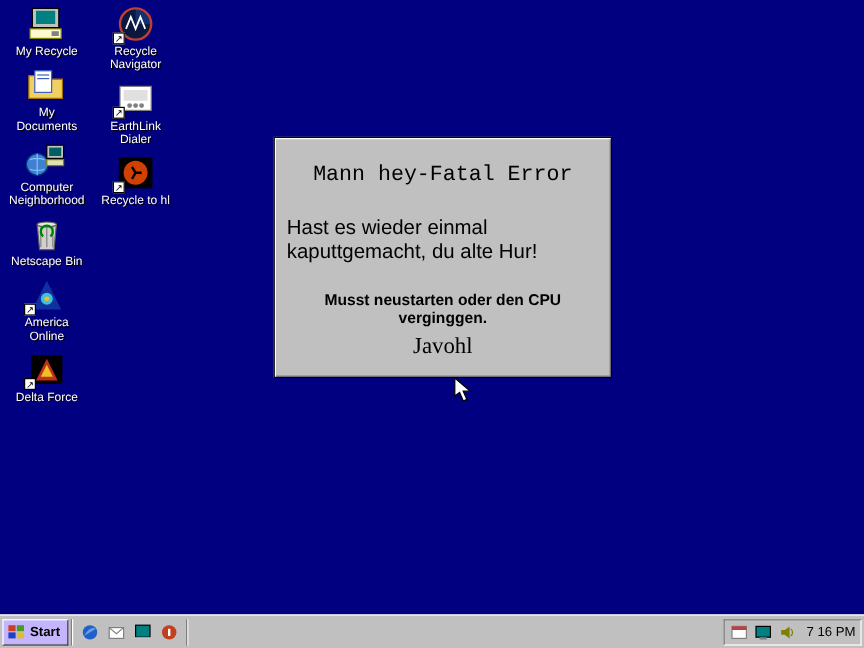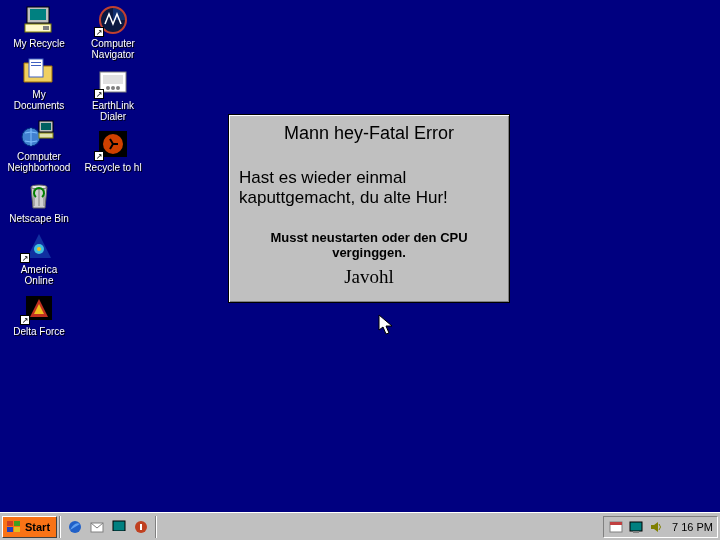--- a/index.html
+++ b/index.html
@@ -6,29 +6,29 @@
 html,body{width:720px;height:540px;overflow:hidden;font-family:"MS Sans Serif",Tahoma,Arial,sans-serif;font-size:11px}
 .desktop{position:relative;width:720px;height:540px;background:#000080}
 .icons{position:absolute;top:4px;left:6px;display:flex;gap:8px}
 .col{display:flex;flex-direction:column;gap:6px;width:66px}
 .ico{display:flex;flex-direction:column;align-items:center;cursor:pointer}
 .ico-pic{width:36px;height:32px;position:relative;display:flex;align-items:center;justify-content:center}
 .ico-lbl{color:#fff;font-size:10px;text-align:center;line-height:11px;margin-top:2px;text-shadow:1px 1px 0 #000}
 .shortcut{position:absolute;bottom:-1px;left:-1px;width:10px;height:10px;background:#fff;border:1px solid #000;display:flex;align-items:center;justify-content:center;font-size:8px;color:#000}
 
 .dlg{position:absolute;left:228px;top:114px;width:282px;background:#c0c0c0;border:1px solid #000;box-shadow:1px 1px 0 #fff inset,-1px -1px 0 #808080 inset}
-.dlg-t{font-family:Liberation Sans, sans-serif;font-size:18px;text-align:center;padding:8px 0 6px;border-bottom:none}
+.dlg-t{font-family:Liberation Mono, monospace;font-size:18px;text-align:center;padding:21px 0 6px;border-bottom:none}
 .dlg-m{font-family:Arial;font-size:17px;text-align:left;padding:18px 10px 4px;line-height:20px}
 .dlg-s{font-family:Arial;font-size:13px;font-weight:bold;text-align:center;padding:18px 18px 2px;line-height:15px}
 .dlg-b{font-family:"Times New Roman",serif;font-size:19px;text-align:center;padding:4px 0 14px}
 
 .cursor{position:absolute;left:378px;top:314px;width:18px;height:22px;pointer-events:none;z-index:50}
 
 .taskbar{position:absolute;bottom:0;left:0;right:0;height:28px;background:#c0c0c0;border-top:1px solid #fff;display:flex;align-items:center;padding:2px 2px}
-.start{height:22px;padding:1px 6px 1px 3px;border:1px solid #fff;border-right-color:#404040;border-bottom-color:#404040;background:#f97316;display:flex;align-items:center;gap:3px;font-weight:bold;font-size:11px;cursor:pointer}
+.start{height:22px;padding:1px 6px 1px 3px;border:1px solid #fff;border-right-color:#404040;border-bottom-color:#404040;background:#c4b5fd;display:flex;align-items:center;gap:3px;font-weight:bold;font-size:11px;cursor:pointer}
 .start-flag{width:16px;height:14px;position:relative}
 .sep{width:2px;height:22px;margin:0 2px;border-left:1px solid #808080;border-right:1px solid #fff}
 .ql{display:flex;gap:2px;padding:0 2px}
 .ql-i{width:20px;height:20px;display:flex;align-items:center;justify-content:center;cursor:pointer}
 .tray{margin-left:auto;height:22px;border:1px solid #808080;border-right-color:#fff;border-bottom-color:#fff;display:flex;align-items:center;padding:0 4px;gap:4px}
 .tray-i{width:16px;height:16px;display:flex;align-items:center;justify-content:center}
 .clock{font-size:11px;padding-left:4px}
 </style>
 </head>
 <body>
@@ -110,21 +110,21 @@
       <div class="ico">
         <div class="ico-pic">
             <svg width="36" height="32">
               <circle cx="18" cy="16" r="13" fill="#0a1840"></circle>
               <path d="M18 3 A13 13 0 0 1 31 16 L18 16 Z" fill="#103070"></path>
               <circle cx="18" cy="16" r="13" fill="none" stroke="#c04030" stroke-width="2"></circle>
               <path d="M10 20 L14 10 L18 20 L22 10 L26 20" stroke="#fff" fill="none" stroke-width="1.5"></path>
             </svg>
             <div class="shortcut">↗</div>
           </div>
-        <div class="ico-lbl">Computer Navigator</div>
+        <div class="ico-lbl">Recycle Navigator</div>
       </div>
       <div class="ico">
         <div class="ico-pic">
             <svg width="34" height="32">
               <rect x="4" y="6" width="26" height="20" fill="#fff" stroke="#808080"></rect>
               <rect x="7" y="9" width="20" height="9" fill="#e0e0e0"></rect>
               <circle cx="12" cy="22" r="2" fill="#808080"></circle>
               <circle cx="17" cy="22" r="2" fill="#808080"></circle>
               <circle cx="22" cy="22" r="2" fill="#808080"></circle>
             </svg>

